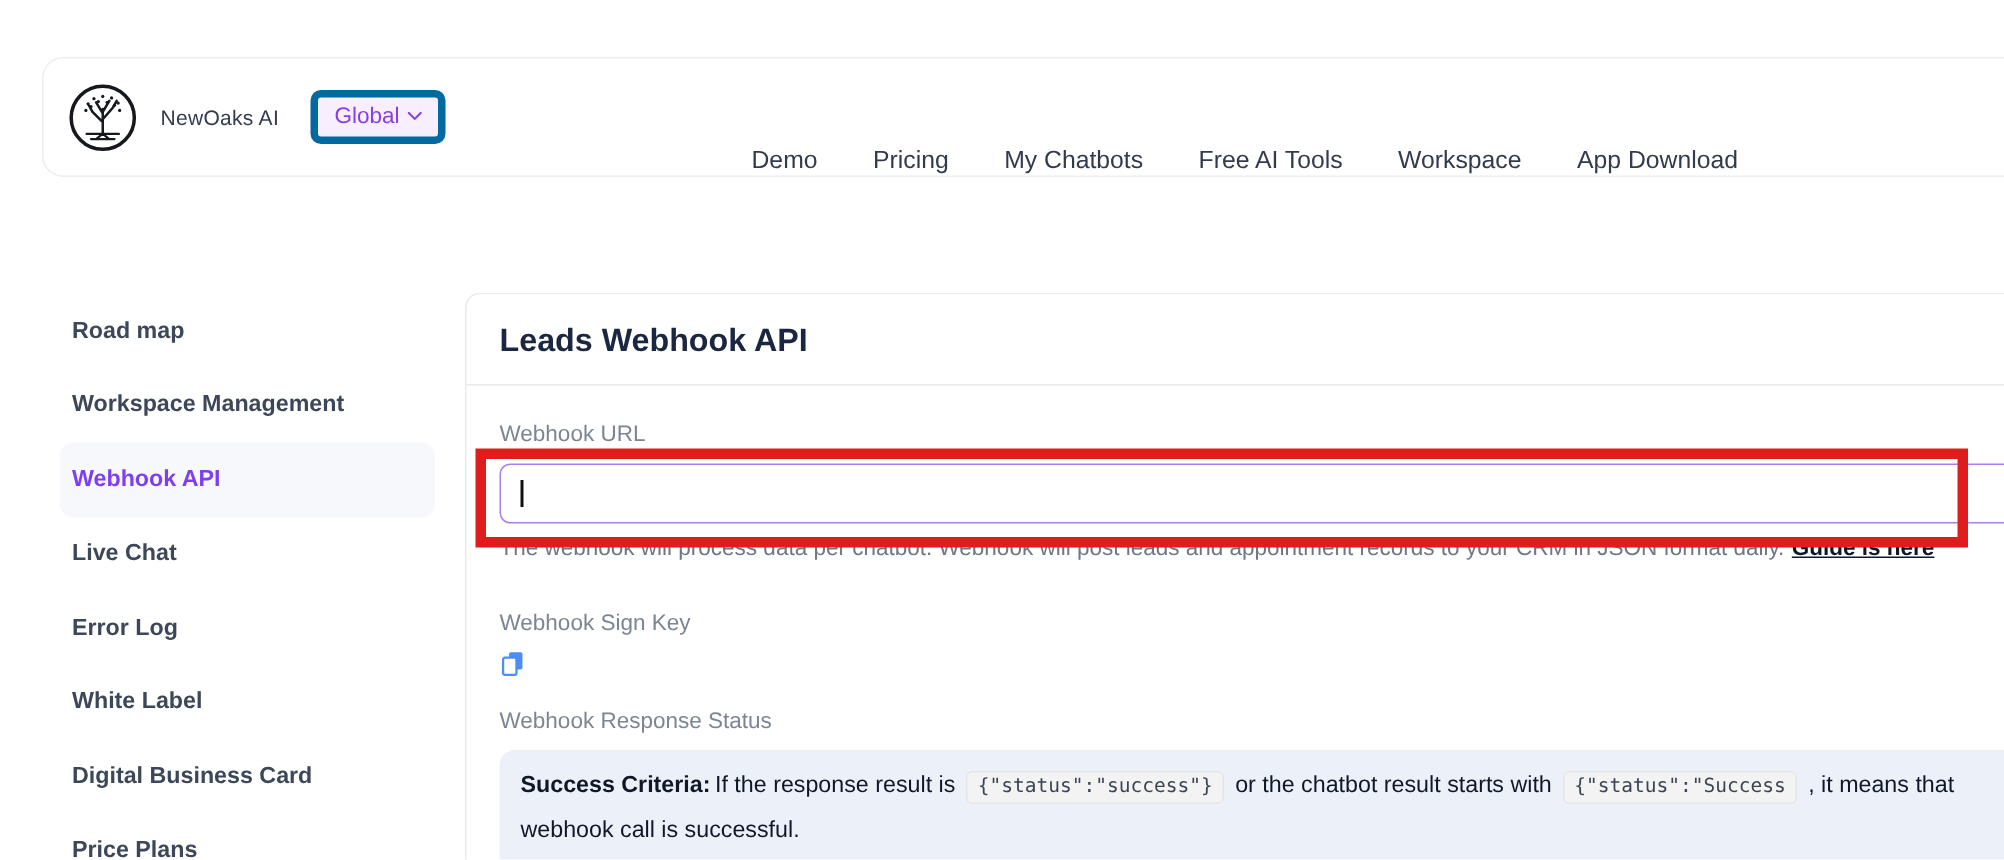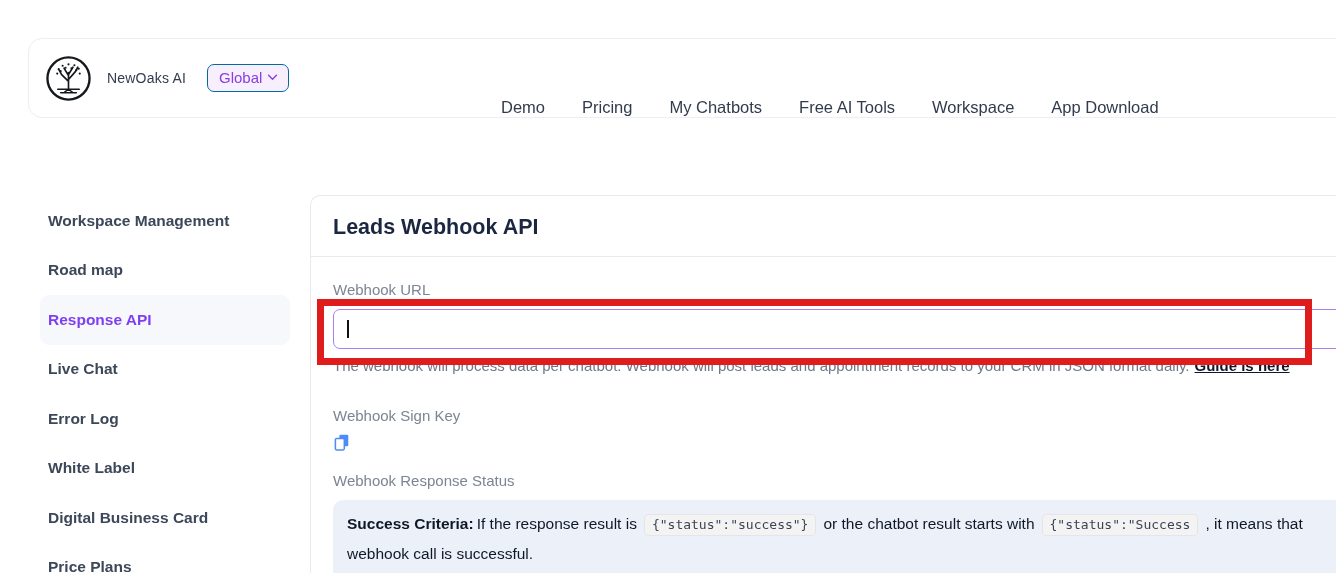--- a/index.html
+++ b/index.html
@@ -6,21 +6,21 @@
   html,body { width:1336px; height:573px; overflow:hidden; background:#fff;
     font-family:"Liberation Sans","DejaVu Sans",sans-serif; position:relative; }
 
   
   .header-card { position:absolute; left:28px; top:38px; width:1560px; height:80px;
     background:#fff; border:1px solid #eceef1; border-radius:14px;
     display:flex; align-items:center; padding-left:16px; }
   .logo-wrap { width:47px; height:47px; flex:0 0 auto; }
   .brand-name { margin-left:15px; font-size:14px; color:#333c4f; font-weight:500; letter-spacing:.2px; }
   .region-badge { margin-left:21px; display:flex; align-items:center; gap:5px;
-    background:#f7eefe; border:1px solid #0369a1; border-radius:7px;
+    background:#f7eefe; border:5px solid #0369a1; border-radius:7px;
     padding:4px 10px 5px 11px; color:#8a3ee0; font-size:15px; cursor:pointer; }
   .main-nav { position:absolute; left:472px; top:0; height:100%;
     display:flex; align-items:flex-end; gap:37px; }
   .nav-item { font-size:16.5px; color:#323b4e; cursor:pointer; white-space:nowrap; }
 
   
   .sidebar { position:absolute; left:40px; top:196px; width:250px; }
   .side-item { height:49.5px; display:flex; align-items:center; padding-left:8px;
     font-size:15.5px; font-weight:600; color:#3c4759; cursor:pointer; border-radius:9px; }
   .side-item.active { background:#f7f8fb; color:#7e3ff2; }
@@ -93,23 +93,23 @@
     <div class="nav-item">Demo</div>
     <div class="nav-item">Pricing</div>
     <div class="nav-item">My Chatbots</div>
     <div class="nav-item">Free AI Tools</div>
     <div class="nav-item">Workspace</div>
     <div class="nav-item">App Download</div>
   </div>
 </div>
 
 <div class="sidebar">
+  <div class="side-item">Road map</div>
   <div class="side-item">Workspace Management</div>
-  <div class="side-item">Road map</div>
-  <div class="side-item active">Response API</div>
+  <div class="side-item active">Webhook API</div>
   <div class="side-item">Live Chat</div>
   <div class="side-item">Error Log</div>
   <div class="side-item">White Label</div>
   <div class="side-item">Digital Business Card</div>
   <div class="side-item">Price Plans</div>
 </div>
 
 <div class="main-card">
   <div class="panel-title-row">
     <div class="panel-title">Leads Webhook API</div>

